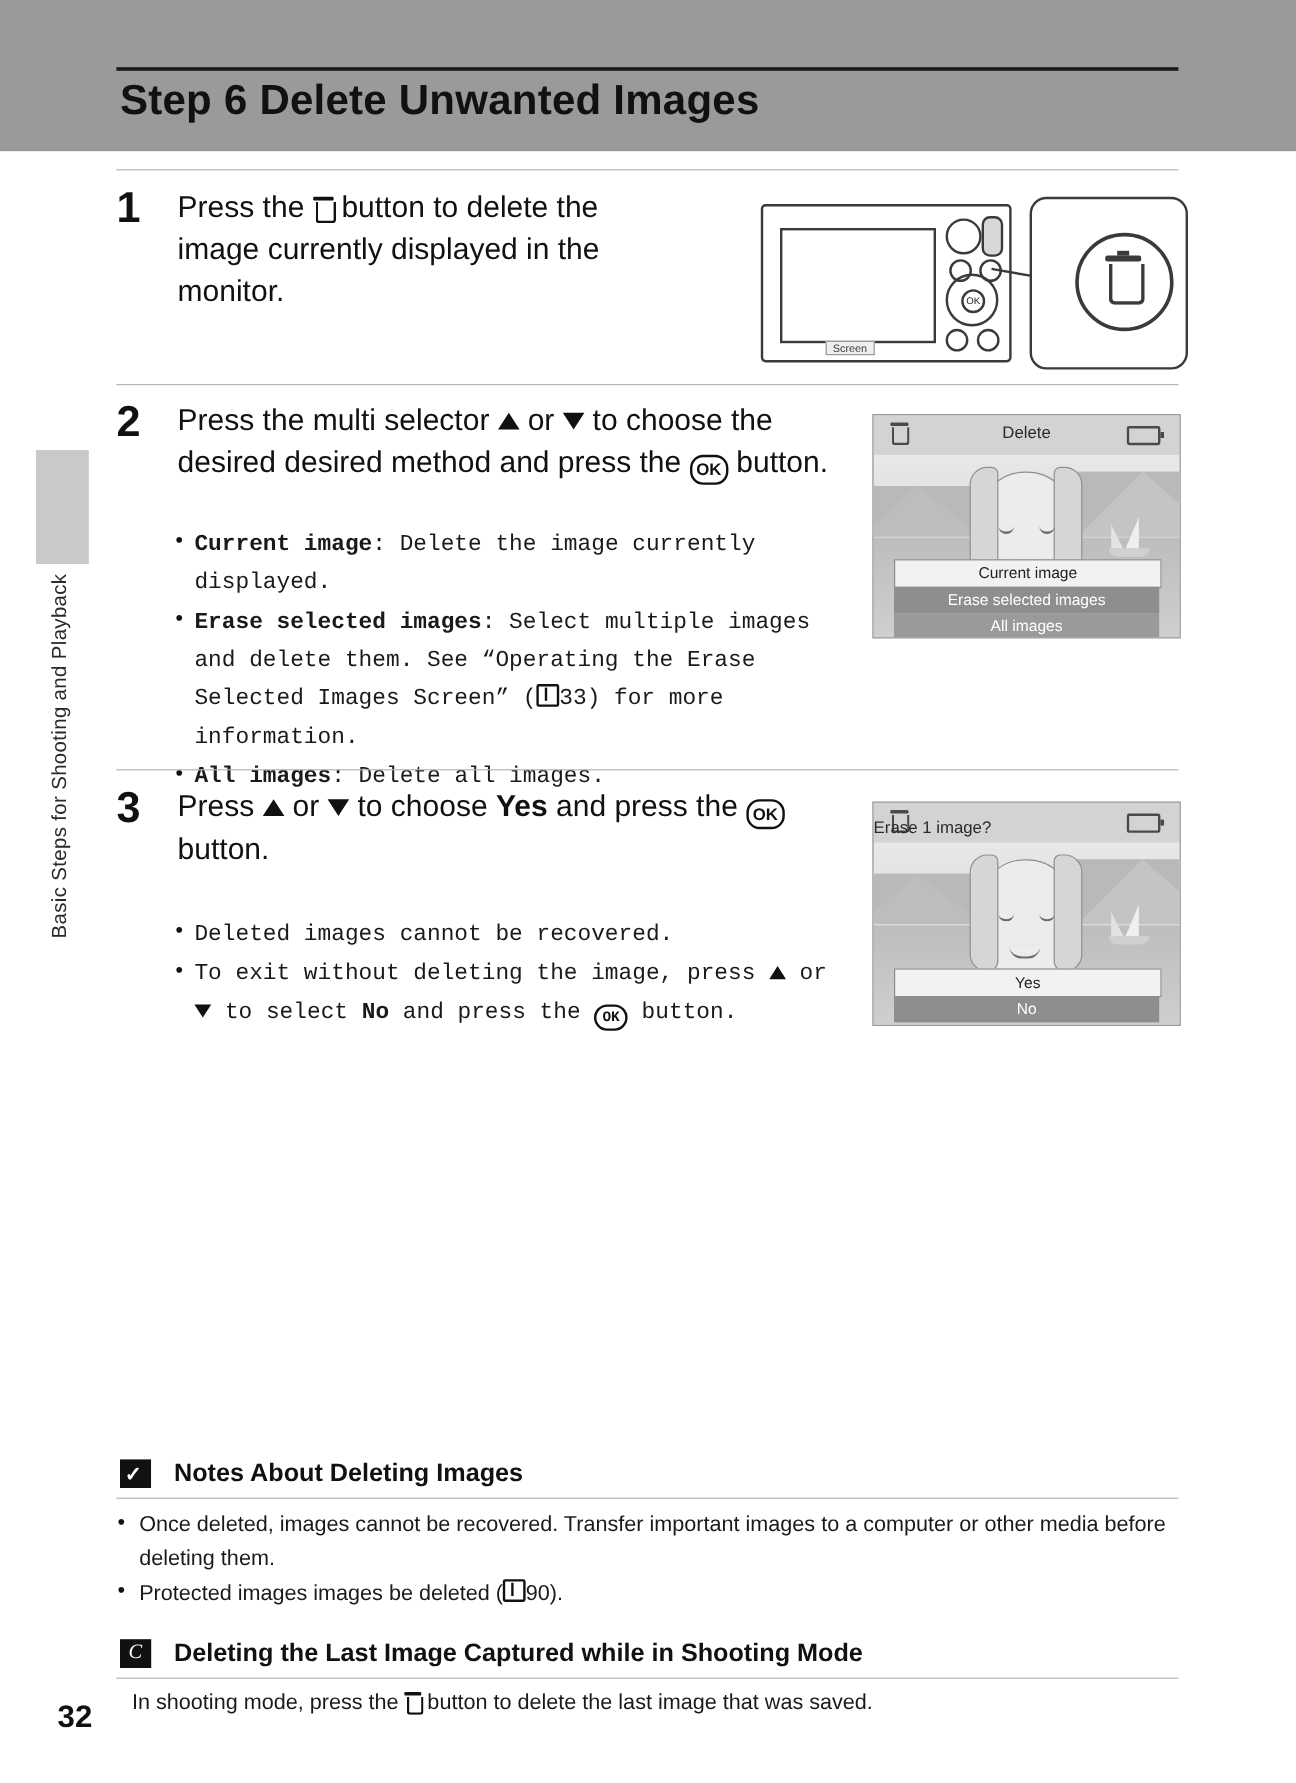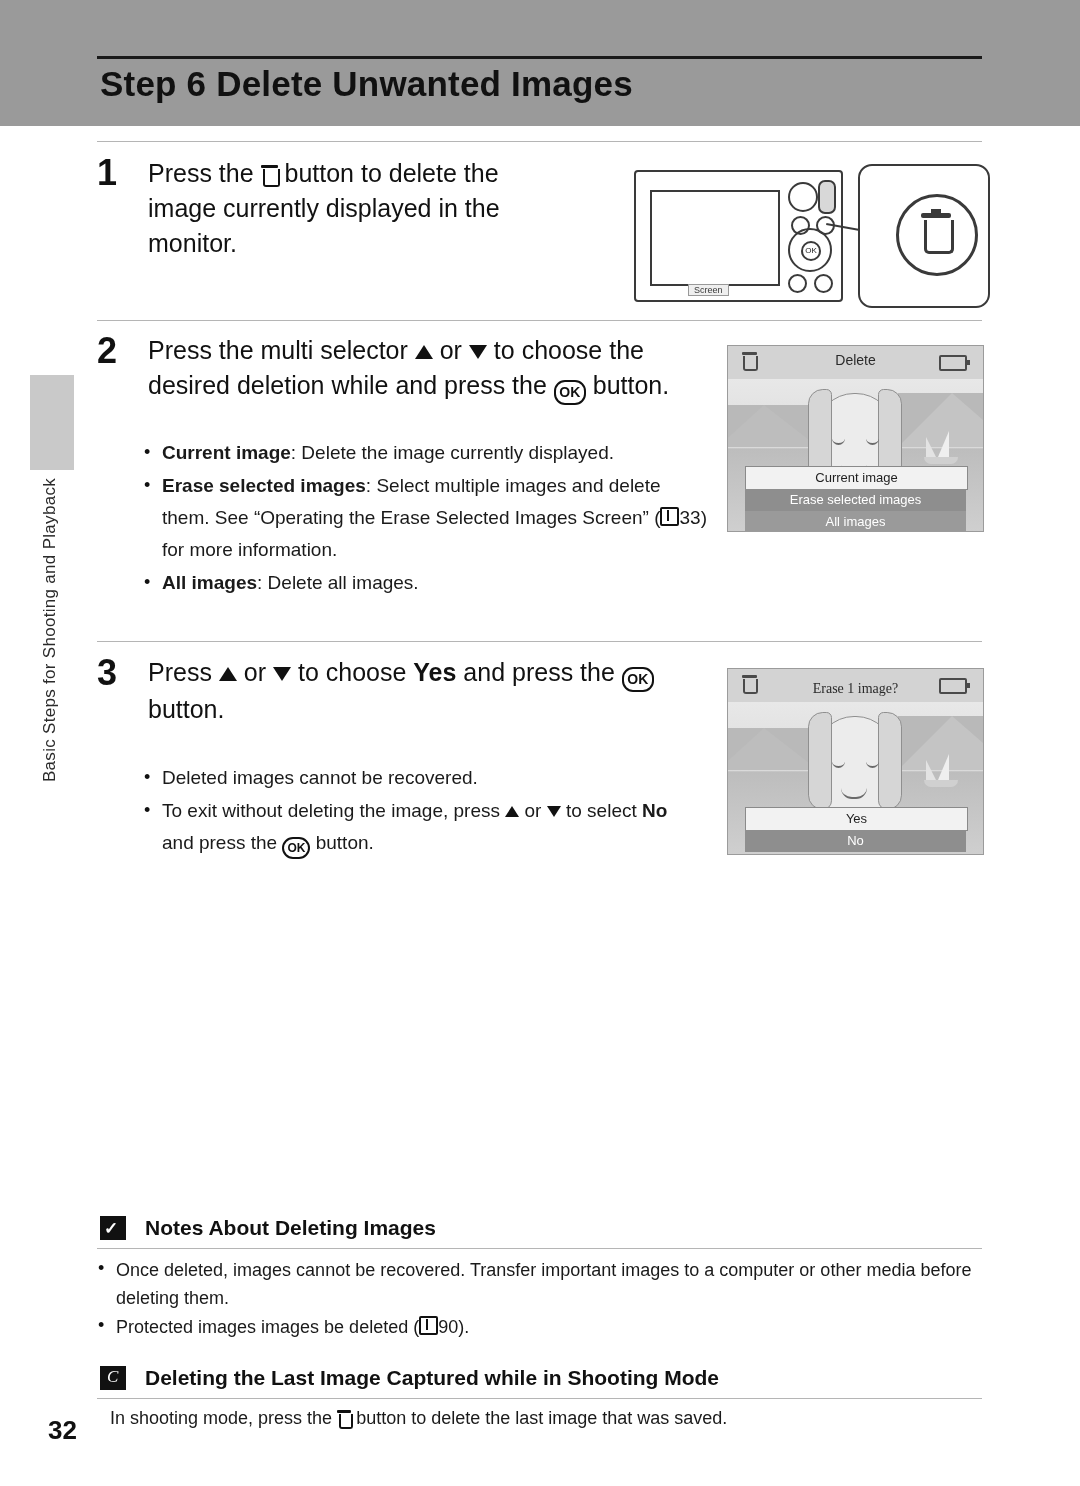--- a/index.html
+++ b/index.html
@@ -85,20 +85,21 @@
     color: #111;
     font-weight: normal;
   }
   .step-head b { font-weight: bold; }
 
   .bullets {
     position: absolute;
     font-size: 19px;
     line-height: 32px;
     color: #1a1a1a;
+    font-family: Liberation Mono, monospace;
   }
   .bullet {
     position: relative;
     padding-left: 22px;
     margin-bottom: 1px;
   }
   .bullet::before {
     content: "\2022";
     position: absolute;
     left: 4px;
@@ -287,22 +288,22 @@
   .boat .hull { position:absolute; left:0px; top:26px; width:34px; height:7px; background:#d0d0d0; border-radius:0 0 10px 10px;}
 
   .opt {
     position:absolute; left:17px; width:221px; height:22px;
     font-size:13px; color:#1f1f1f; text-align:center; line-height:22px;
   }
   .opt.sel { background:#f2f2f2; border:1px solid #8a8a8a; }
   .opt.grey { background:#8e8e8e; color:#fff; }
   .opt.grey2 { background:#9a9a9a; color:#fff; }
   .confirm-title {
-    position:absolute; left:0; top:12px; width:255px; text-align:center;
-    font-size:14px; color:#2a2a2a;font-family:Liberation Serif, serif;
+    position:absolute; left:0; top:12px; width:255px; text-align:left;
+    font-size:14px; color:#2a2a2a;
   }
 
   
   .note-head {
     position:absolute;
     font-size:21px; font-weight:bold; color:#111;
   }
   .note-icon-warn {
     position:absolute;
     width:28px; height:26px;
@@ -375,21 +376,21 @@
           <span class="lid"></span>
           <span class="can"></span>
       </div>
     </div>
   </div>
 </div>
 
 <div class="step-sep" style="top:320px;"></div>
 <div class="step-num" style="left:97px; top:330px;">2</div>
 <div class="step-head" style="left:148px; top:333px; width:560px;">
-  <span>Press the multi selector </span><span class="tri-up"></span><span> or </span><span class="tri-down"></span><span> to choose the desired deletion while and press the </span><span class="ok-badge">OK</span><span> button.</span>
+  <span>Press the multi selector </span><span class="tri-up"></span><span> or </span><span class="tri-down"></span><span> to choose the desired desired method and press the </span><span class="ok-badge">OK</span><span> button.</span>
 </div>
 
 <div class="bullets" style="left:140px; top:437px; width:570px;">
   <div class="bullet">
     <b>Current image</b><span>: Delete the image currently displayed.</span>
   </div>
   <div class="bullet">
     <b>Erase selected images</b><span>: Select multiple images and delete them. See “Operating the Erase Selected Images Screen” (</span><span class="book-badge"></span><span>33</span><span>) for more information.</span>
   </div>
   <div class="bullet">

